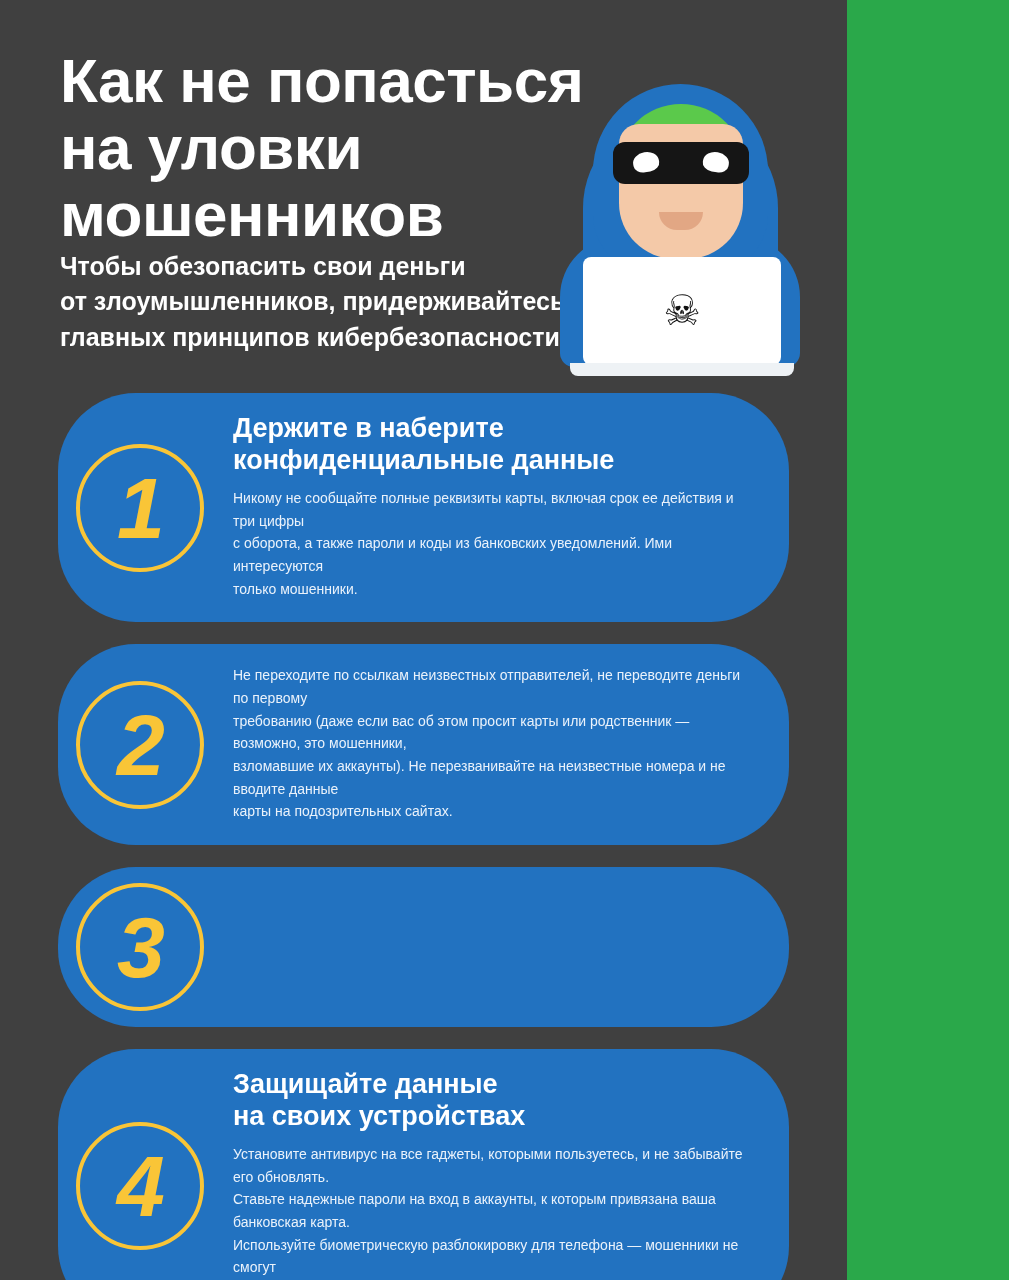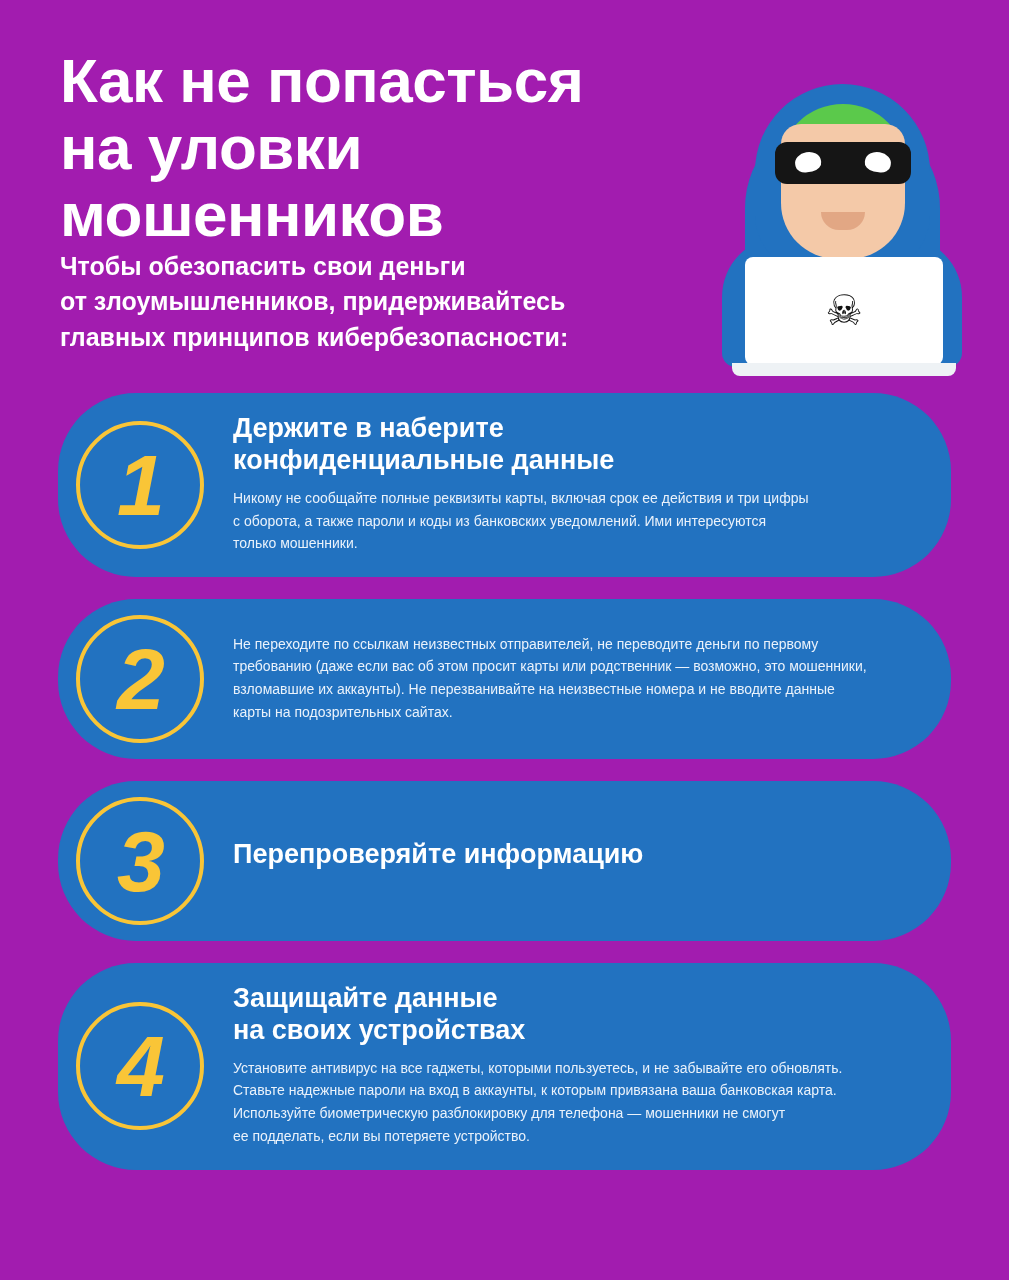--- a/index.html
+++ b/index.html
@@ -7,23 +7,23 @@
   html, body {
     width: 1009px;
     height: 1280px;
     background: #2aa84a;
     font-family: "Liberation Sans", sans-serif;
     overflow: hidden;
   }
 
   .poster {
     position: relative;
-    width: 1009px;
+    width: 847px;
     height: 1280px;
-    background: #a21caf;
+    background: #404040;
     overflow: hidden;
   }
 
   
   .header {
     position: relative;
     padding: 48px 60px 0 60px;
   }
 
   .title {
@@ -269,21 +269,20 @@
       <div class="card-text">Не переходите по ссылкам неизвестных отправителей, не переводите деньги по первому
 требованию (даже если вас об этом просит карты или родственник — возможно, это мошенники,
 взломавшие их аккаунты). Не перезванивайте на неизвестные номера и не вводите данные
 карты на подозрительных сайтах.</div>
     </div>
 
     <div class="card">
       <div class="badge">
         <span class="badge-num">3</span>
       </div>
-      <div class="card-title">Перепроверяйте информацию</div>
     </div>
 
     <div class="card">
       <div class="badge">
         <span class="badge-num">4</span>
       </div>
       <div class="card-title">Защищайте данные
 на своих устройствах</div>
       <div class="card-text">Установите антивирус на все гаджеты, которыми пользуетесь, и не забывайте его обновлять.
 Ставьте надежные пароли на вход в аккаунты, к которым привязана ваша банковская карта.

